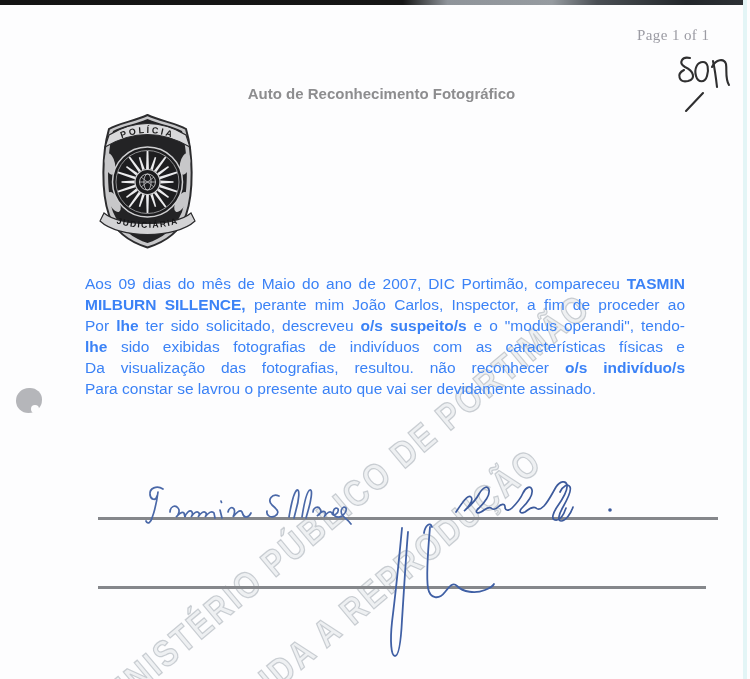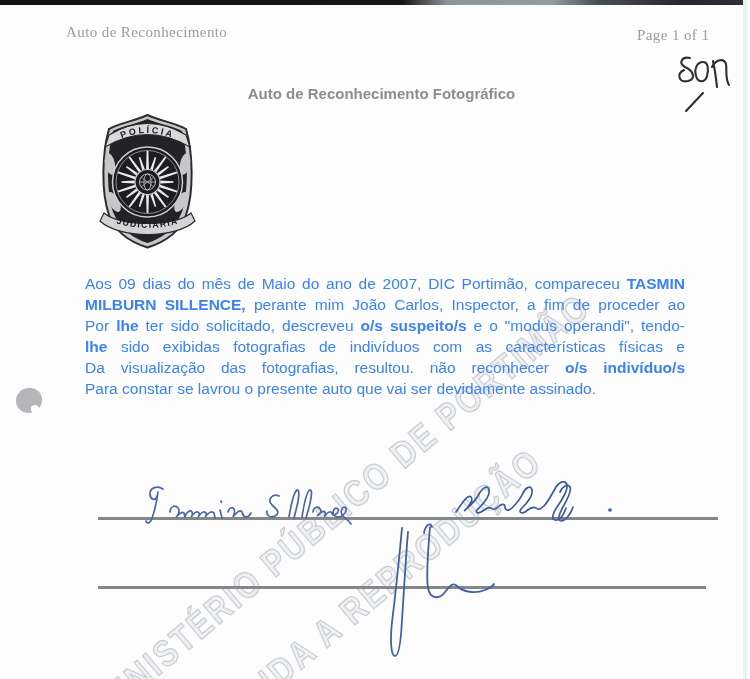--- a/index.html
+++ b/index.html
@@ -48,21 +48,20 @@
 
 <div id="page">
 
   <div id="topbar"></div>
   <div id="rightedge"></div>
   <div id="holepunch"></div>
 
   <div id="wm1" class="wm">MINISTÉRIO PÚBLICO DE PORTIMÃO</div>
   <div id="wm2" class="wm">PROIBIDA A REPRODUÇÃO</div>
 
-  <div id="hdrL" class="hdr">Auto de Reconhecimento</div>
   <div id="hdrR" class="hdr">Page 1 of 1</div>
 
   <div id="title">Auto de Reconhecimento Fotográfico</div>
 
   <svg id="badge" viewBox="0 0 111 142" aria-hidden="true">
     <defs>
       <path id="bptop" d="M18,34 Q55.5,12 93,34" fill="none"></path>
       <path id="bpbot" d="M14,108 C32,121 79,121 97,108" fill="none"></path>
     </defs>
     <path d="M55.5,5 C68,11 84,13 94,19 C101,43 102,82 94,105 C87,124 70,133 55.5,137.5 C41,133 24,124 17,105 C9,82 10,43 17,19 C27,13 43,11 55.5,5 Z" fill="#c7c7c9" stroke="#2c2c2e" stroke-width="2"></path>

